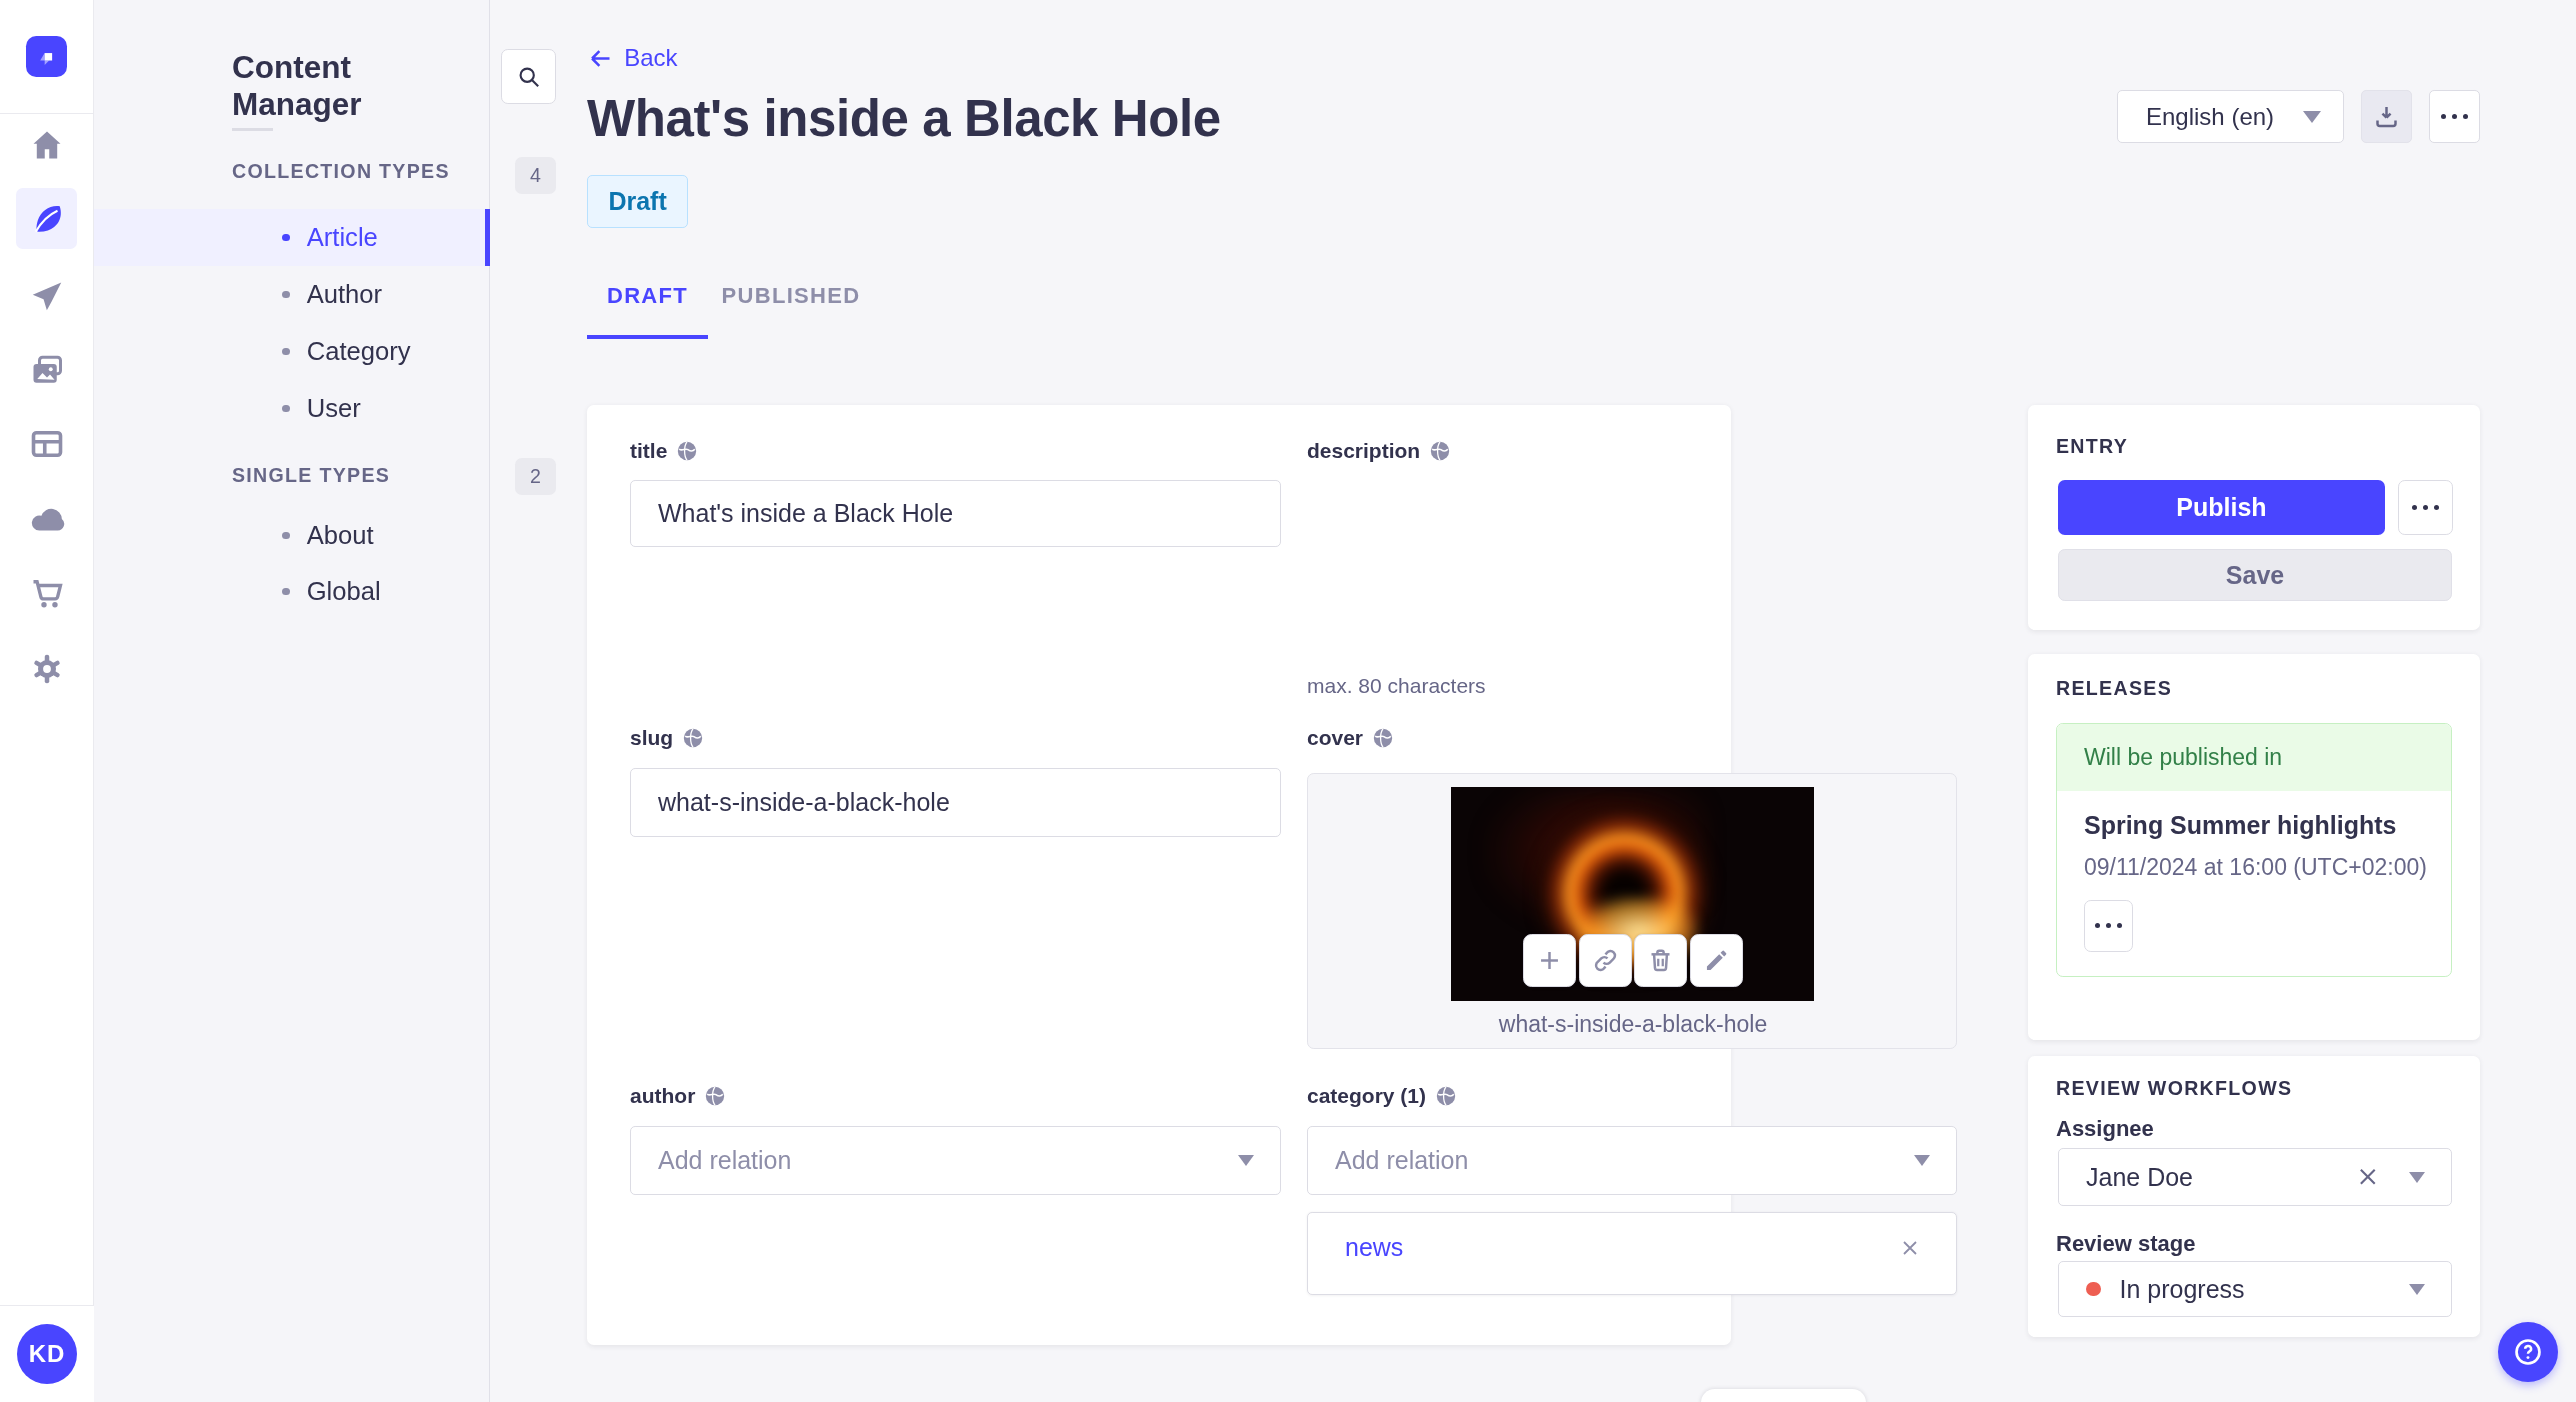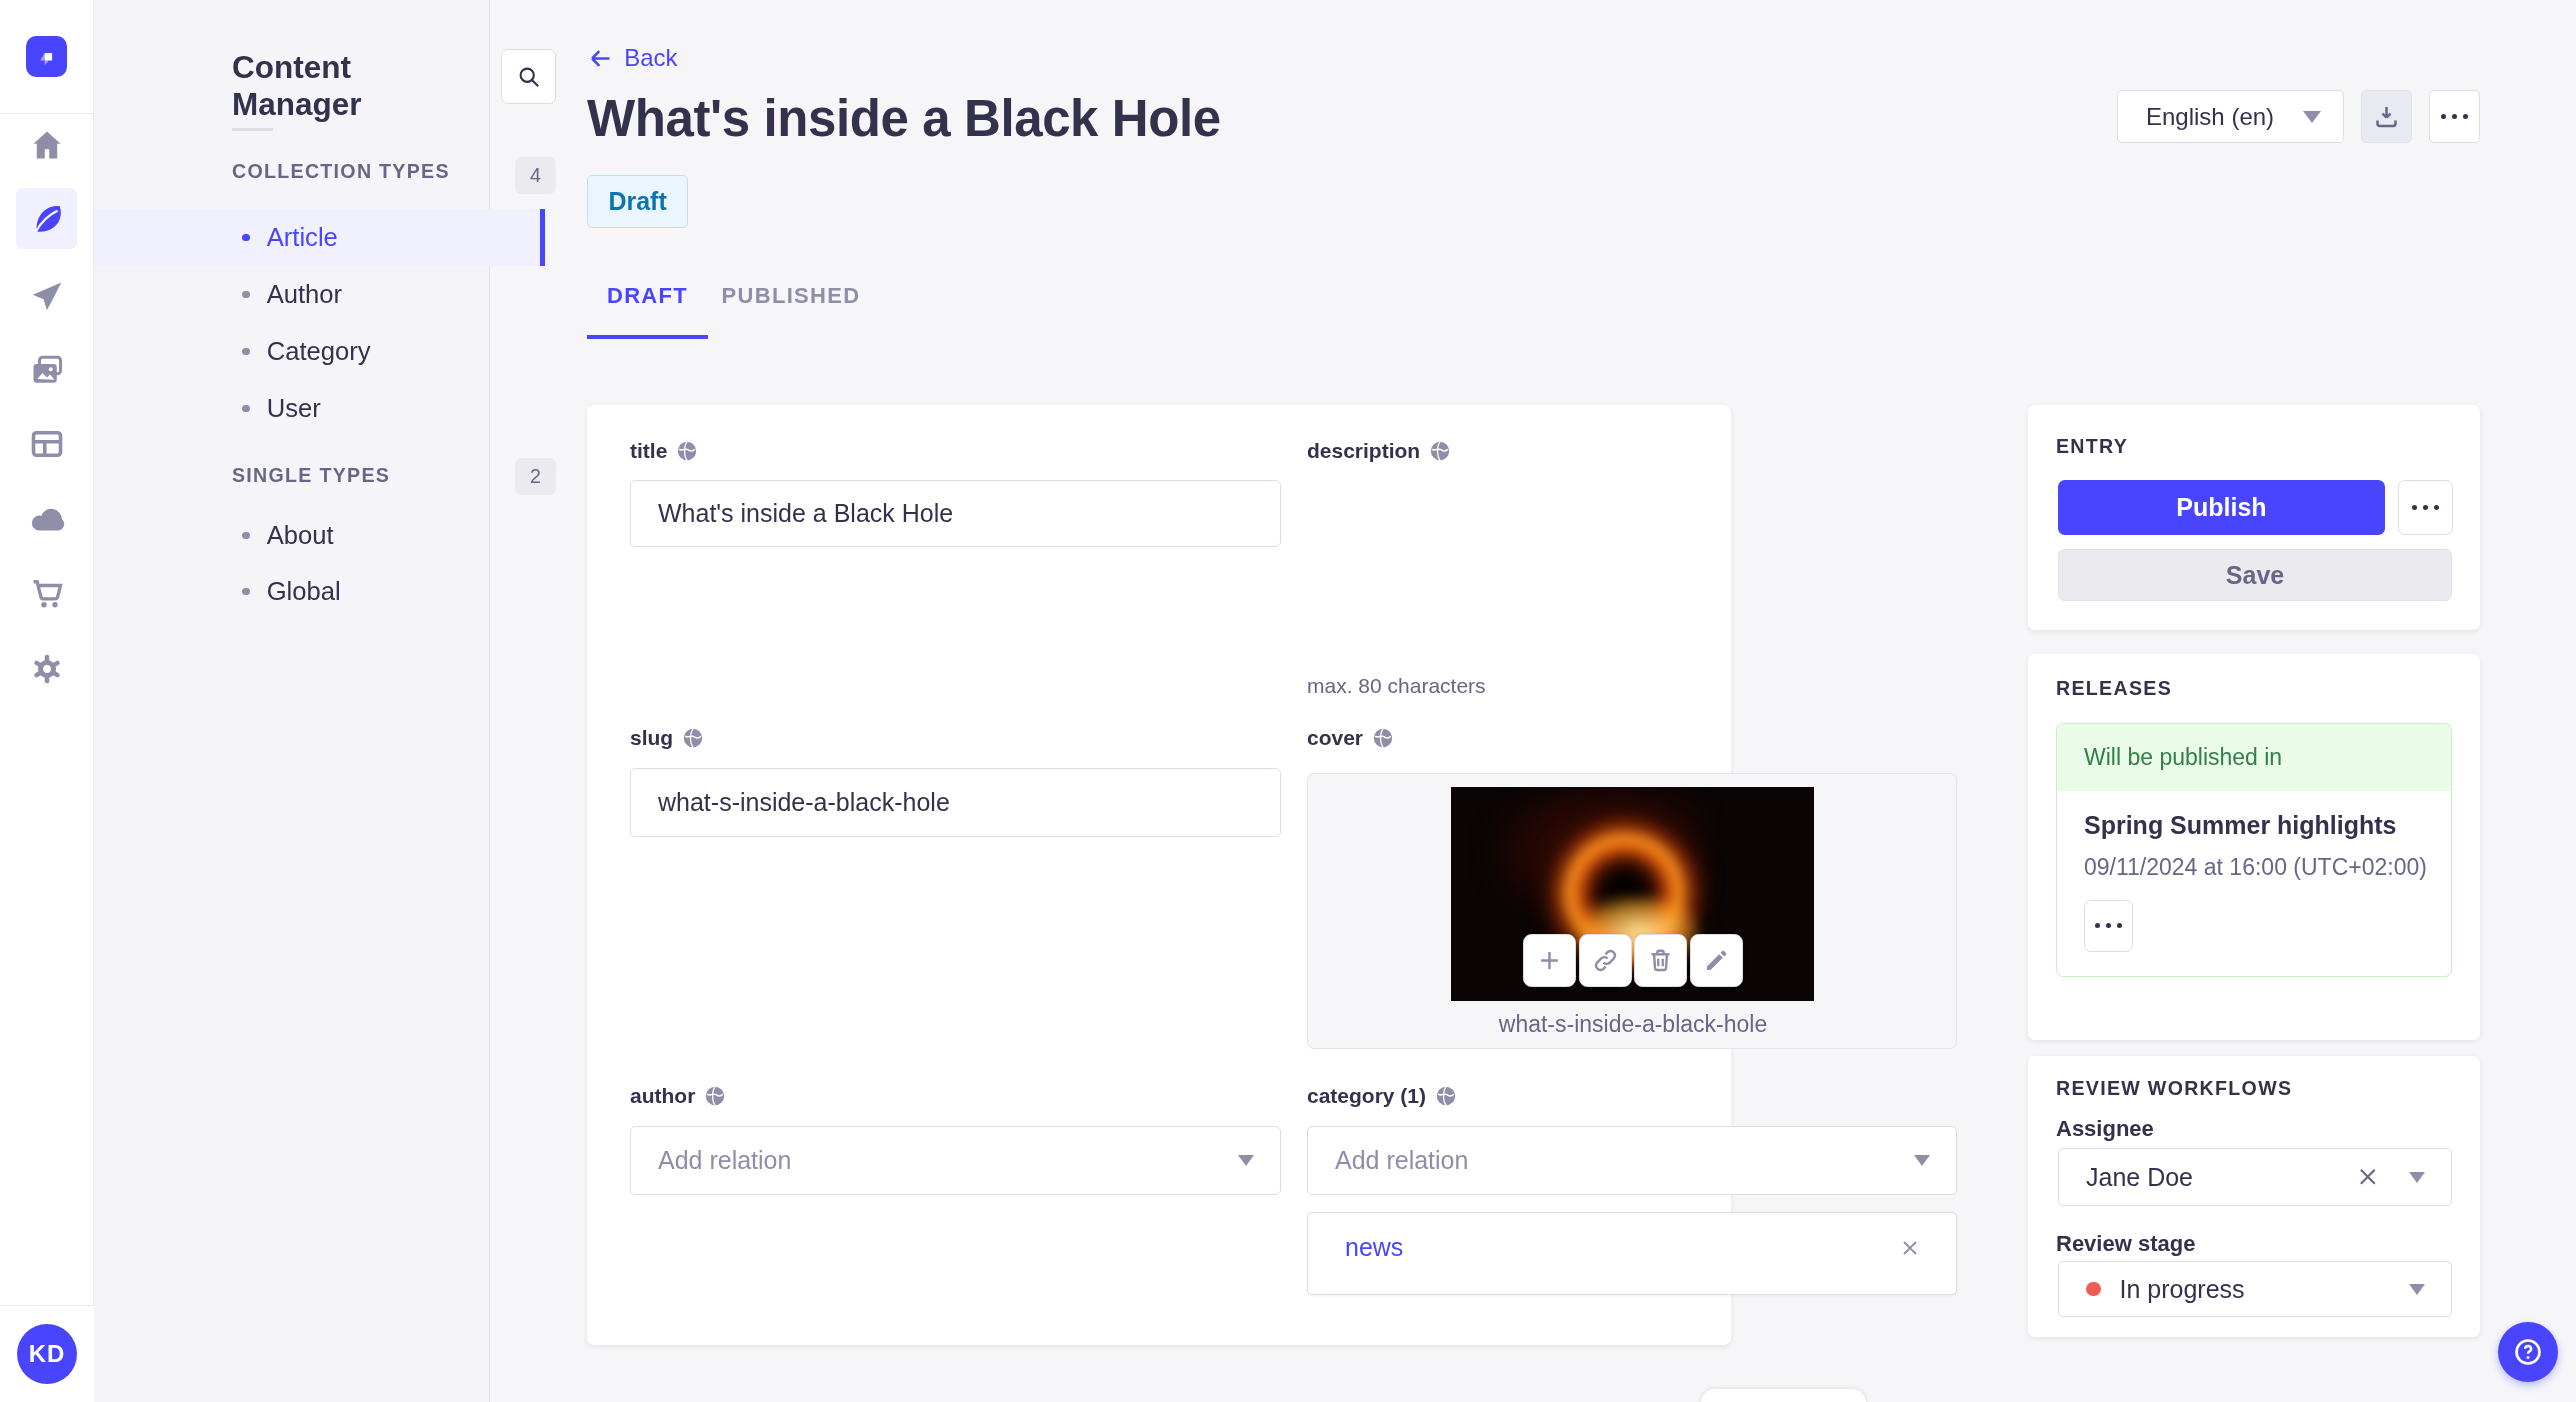--- a/index.html
+++ b/index.html
@@ -17,21 +17,21 @@
   .rail-footer { position:absolute; left:0; bottom:0; width:94px; height:97px; border-top:0.9px solid #eaeaef; display:flex; align-items:center; justify-content:center; background:#fff; }
   .avatar { width:60px; height:60px; border-radius:50%; background:#4945ff; color:#fff; font-size:24px; font-weight:700; display:flex; align-items:center; justify-content:center; letter-spacing:0.9px; cursor:pointer; }
 
   
   .subnav { position:absolute; left:94px; top:0; width:396px; height:1402px; background:#f5f5f9; border-right:0.9px solid #e0e0e8; }
   .subnav-title { position:absolute; left:138px; top:49px; font-size:31.5px; font-weight:700; color:#32324d; }
   .search-btn { position:absolute; left:407px; top:49px; width:55px; height:55px; background:#fff; border:0.9px solid #dcdce4; border-radius:6.8px; display:flex; align-items:center; justify-content:center; cursor:pointer; }
   .subnav-divider { position:absolute; left:138px; top:128px; width:41px; height:2.6px; background:#dcdce4; }
   .section-head { position:absolute; left:138px; font-size:19.6px; font-weight:700; letter-spacing:1.3px; color:#666687; }
   .count-badge { position:absolute; left:421px; width:41px; height:37px; background:#eaeaef; border-radius:6.8px; font-size:19.6px; color:#666687; display:flex; align-items:center; justify-content:center; }
-  .nav-row { position:absolute; left:0; width:451px; height:57px; display:flex; align-items:center; cursor:pointer; }
+  .nav-row { position:absolute; left:0; width:396px; height:57px; display:flex; align-items:center; cursor:pointer;padding-left:40px; }
   .nav-row .bullet { width:7.7px; height:7.7px; border-radius:50%; background:#8e8ea9; margin-left:148px; }
   .nav-row .nav-label { margin-left:17px; font-size:25.6px; color:#32324d; font-weight:500; }
   .nav-row.active { background:#f0f0ff; }
   .nav-row.active .bullet { background:#4945ff; }
   .nav-row.active .nav-label { color:#4945ff; }
   .nav-row.active::after { content:""; position:absolute; right:0; top:0; width:5.1px; height:57px; background:#4945ff; }
 
   
   .content { position:absolute; left:491px; top:0; width:2085px; height:1402px; }
   .back-link { position:absolute; left:96px; top:44px; display:flex; align-items:center; gap:10.2px; color:#4945ff; font-size:24px; cursor:pointer; }

